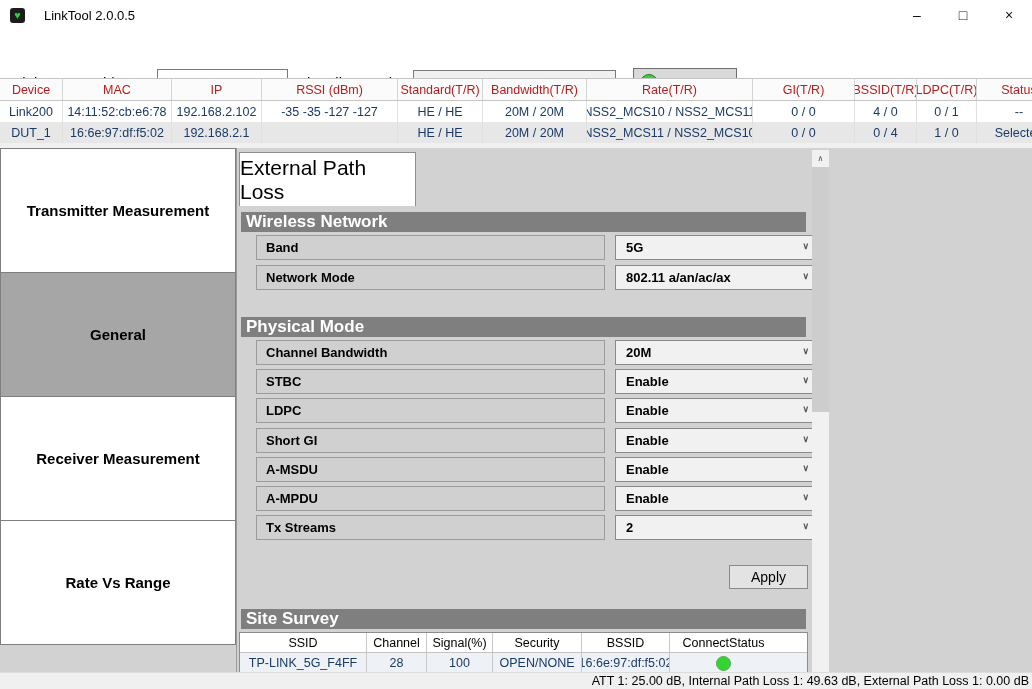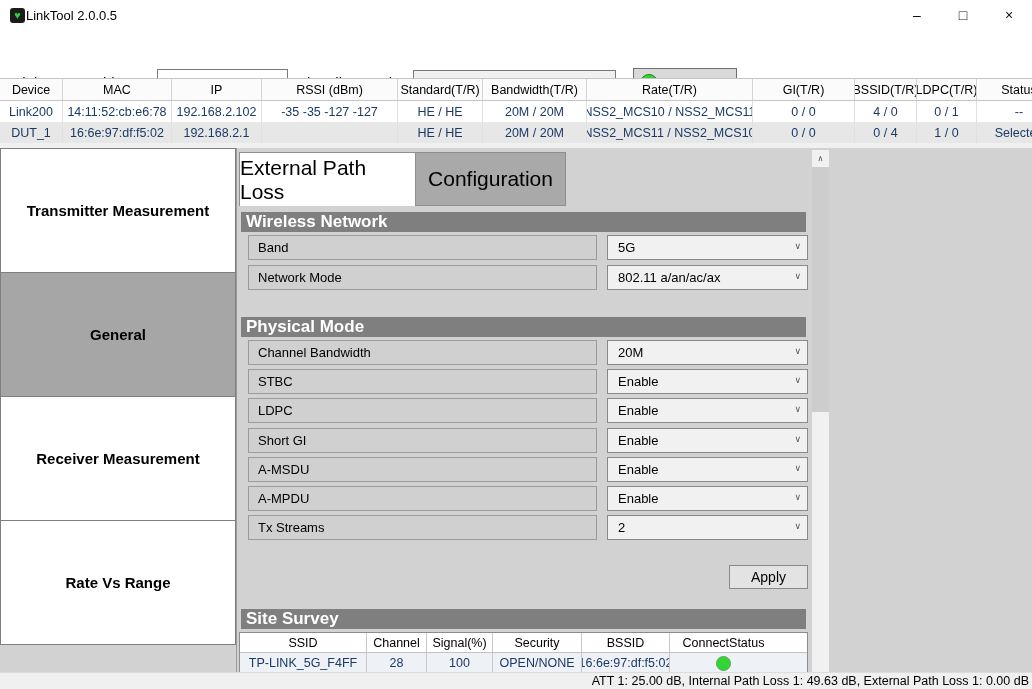--- a/index.html
+++ b/index.html
@@ -2,21 +2,21 @@
 <html><head>
 <meta charset="utf-8">
 <style>
   * { margin:0; padding:0; box-sizing:border-box; }
   html,body { width:1032px; height:689px; overflow:hidden; }
   body { font-family:"Liberation Sans", sans-serif; background:#ffffff; position:relative; color:#000; }
 
   
   .titlebar { position:absolute; left:0; top:0; width:1032px; height:30px; background:#fff; display:flex; align-items:center; }
   .app-icon { width:15px; height:15px; margin-left:10px; background:#1c1c1c; border-radius:3px; color:#2ecc40; font-size:11px; line-height:15px; text-align:center; }
-  .app-title { margin-left:1px; font-size:13px; }
+  .app-title { margin-left:19px; font-size:13px; }
   .win-controls { position:absolute; right:0; top:0; height:30px; display:flex; }
   .win-btn { width:46px; height:30px; display:flex; align-items:center; justify-content:center; font-size:14px; color:#111; }
 
   
   .toolbar { position:absolute; left:0; top:30px; width:1032px; height:48px; background:#fff; }
   .tb-label { position:absolute; font-size:15px; top:44px; }
   #ip-label { left:14px; }
   #sig-label { left:297px; }
   .ip-input { position:absolute; left:157px; top:39px; width:131px; height:27px; border:1px solid #7a7a7a; font-family:"Liberation Sans",sans-serif; font-size:14.5px; padding-left:4px; background:#fff; }
   .combo { position:absolute; left:413px; top:40px; width:203px; height:25px; background:#f0f0f0; border:1px solid #7a7a7a; font-size:13px; display:flex; align-items:center; padding-left:7px; }
@@ -24,40 +24,40 @@
   .disconnect-btn { position:absolute; left:633px; top:38px; width:104px; height:29px; background:#d9d9d9; border:1px solid #707070; display:flex; align-items:center; font-size:13px; }
   .green-dot { width:18px; height:18px; border-radius:50%; background:#35d435; border:1px solid #2f7a2f; margin:0 7px 0 6px; }
 
   
   .dev-table { position:absolute; left:0; top:78px; width:1032px; height:70px; background:#fff; border-top:1px solid #c5c5c5; overflow:hidden; }
   .dev-row { display:flex; width:1062px; }
   .dev-head { height:22px; background:#fbfbfb; border-bottom:1px solid #c5c5c5; }
   .dev-data { height:21px; color:#1b3a66; }
   .dev-data.alt { background:#e7e7e7; }
   .dcell { display:flex; align-items:center; justify-content:center; font-size:12.5px; white-space:nowrap; overflow:hidden; border-right:1px solid #e0e0e0; height:100%; flex:none; }
-  .dev-head .dcell { border-right:1px solid #d4d4d4; color:#000000; }
+  .dev-head .dcell { border-right:1px solid #d4d4d4; color:#b91c1c; }
   .c0{width:63px}.c1{width:109px}.c2{width:90px}.c3{width:136px}.c4{width:85px}.c5{width:104px}.c6{width:166px}.c7{width:102px}.c8{width:62px}.c9{width:60px}.c10{width:85px}
   .dev-strip { height:6px; background:#f0f0f0; border-bottom:1px solid #b0b0b0; }
 
   
   .workspace { position:absolute; left:0; top:148px; width:1032px; height:524px; background:#d2d2d2; }
 
   
   .sidebar { position:absolute; left:0; top:0; width:236px; }
   .side-item { height:125px; border:1px solid #7f7f7f; margin-top:-1px; background:#fff; display:flex; align-items:center; justify-content:center; font-size:15px; font-weight:bold; text-align:center; }
   .side-item:first-child { margin-top:0; }
   .side-item.selected { background:#a6a6a6; }
 
   
   .main { position:absolute; left:236px; top:0; width:796px; height:524px; border-left:1px solid #9a9a9a; }
   .tab { position:absolute; top:4px; height:54px; display:flex; align-items:center; justify-content:center; font-size:21px; }
   .tab.active { left:2px; width:177px; background:#fff; border:1px solid #8e8e8e; border-bottom:none; z-index:2; }
   .tab.inactive { left:179px; width:150px; background:#a9a9a9; border:1px solid #8e8e8e; border-left:none; }
   .sec-header { position:absolute; left:4px; width:565px; height:20px; background:#7f7f7f; color:#fff; font-weight:bold; font-size:17px; padding-left:5px; line-height:19px; }
-  .field-row { position:absolute; left:4px; width:575px; height:26px; }
+  .field-row { position:absolute; left:12px; width:575px; height:26px;font-weight:bold; }
   .field-label { position:absolute; left:7px; top:0; width:349px; height:25px; background:#d0d0d0; border:1px solid #9b9b9b; font-size:13px; padding-left:9px; line-height:23px; }
   .dd { position:absolute; left:366px; top:0; width:201px; height:25px; background:#f1f1f1; border:1px solid #898989; font-size:13px; padding-left:10px; line-height:23px; }
   .apply-btn { position:absolute; left:492px; top:417px; width:79px; height:24px; background:#e3e3e3; border:1px solid #8a8a8a; font-size:14px; display:flex; align-items:center; justify-content:center; }
 
   
   .ss-table { position:absolute; left:2px; top:484px; width:569px; height:40px; background:#fff; border:1px solid #8c8c8c; border-bottom:none; overflow:hidden; }
   .ss-row { display:flex; }
   .ss-head { height:20px; border-bottom:1px solid #c2c2c2; }
   .ss-data { height:20px; color:#1b3a66; background:#eef1f6; }
   .sscell { display:flex; align-items:center; justify-content:center; font-size:12.5px; white-space:nowrap; overflow:hidden; border-right:1px solid #c9c9c9; flex:none; height:100%; }
@@ -146,21 +146,20 @@
 
   <div class="sidebar">
     <div class="side-item">Transmitter Measurement</div>
     <div class="side-item selected">General</div>
     <div class="side-item">Receiver Measurement</div>
     <div class="side-item">Rate Vs Range</div>
   </div>
 
   <div class="main">
     <div class="tab active">External Path Loss</div>
-    <div class="tab inactive">Configuration</div>
 
     <div class="sec-header" style="top:64px">Wireless Network</div>
 
     <div class="field-row" style="top:87px">
       <div class="field-label">Band</div>
       <div class="dd">
         <span>5G</span>
         <span class="chev">∨</span>
       </div>
     </div>

